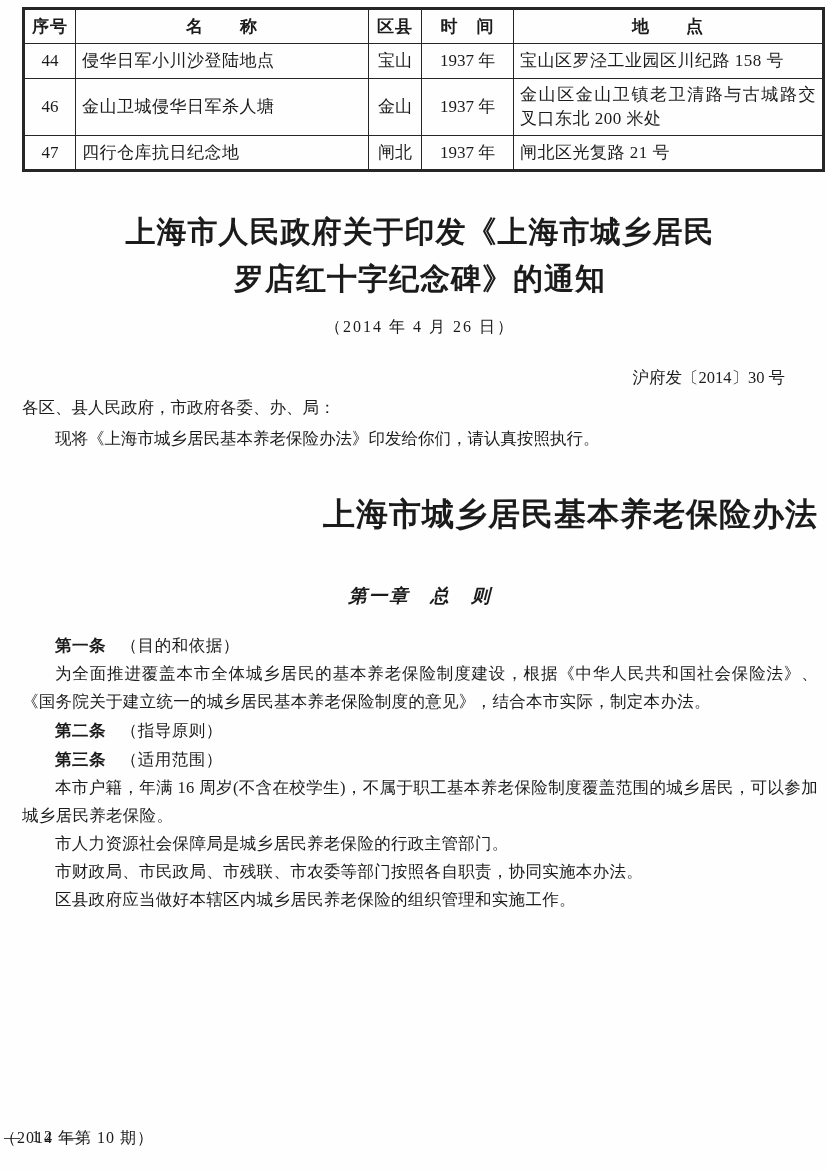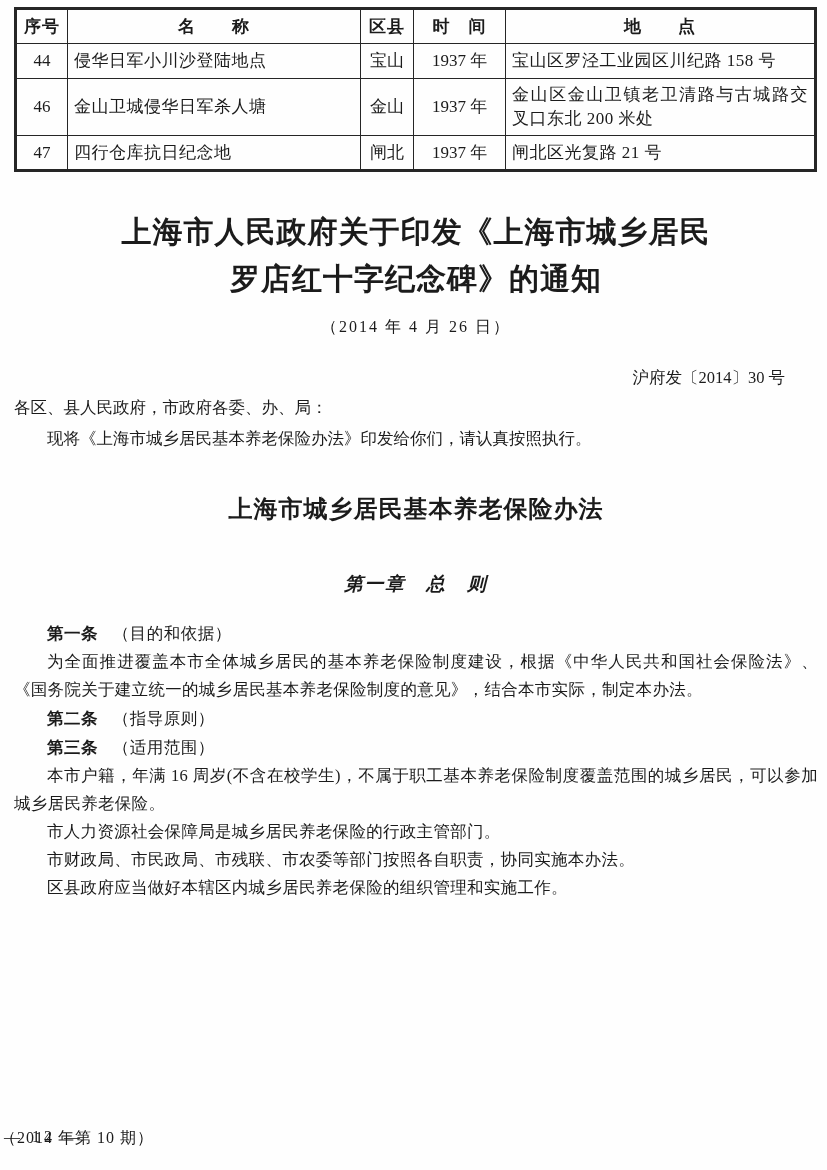--- a/index.html
+++ b/index.html
@@ -4,21 +4,21 @@
 <style>
   * { margin: 0; padding: 0; box-sizing: border-box; }
   html, body { background: #ffffff; }
   body {
     width: 827px; height: 1170px;
     position: relative; overflow: hidden;
     font-family: "Liberation Serif", "DejaVu Serif", serif;
     color: #1b1b1b;
     background: #fefefe;
   }
-  .content { padding: 7px 9px 0 14px; }
+  .content { padding: 7px 9px 0 22px; }
 
   
   table.sites {
     border-collapse: collapse;
     width: 800px;
     border: 3px solid #262626;
     table-layout: fixed;
   }
   table.sites th, table.sites td {
     border: 1px solid #262626;
@@ -66,22 +66,22 @@
   .intro {
     text-indent: 2em;
     font-size: 16.5px;
     line-height: 28px;
     margin-top: 3px;
   }
 
   
   .reg-title {
     margin-top: 40px;
-    text-align: center;
-    font-size: 24px;
+    text-align: right;
+    font-size: 32px;
     font-weight: 700;
     letter-spacing: 1px;
   }
   .chapter {
     margin-top: 46px;
     text-align: center;
     font-size: 18.5px;
     font-weight: 700;
     font-family: "Liberation Sans", "DejaVu Sans", sans-serif;
     letter-spacing: 2px;

